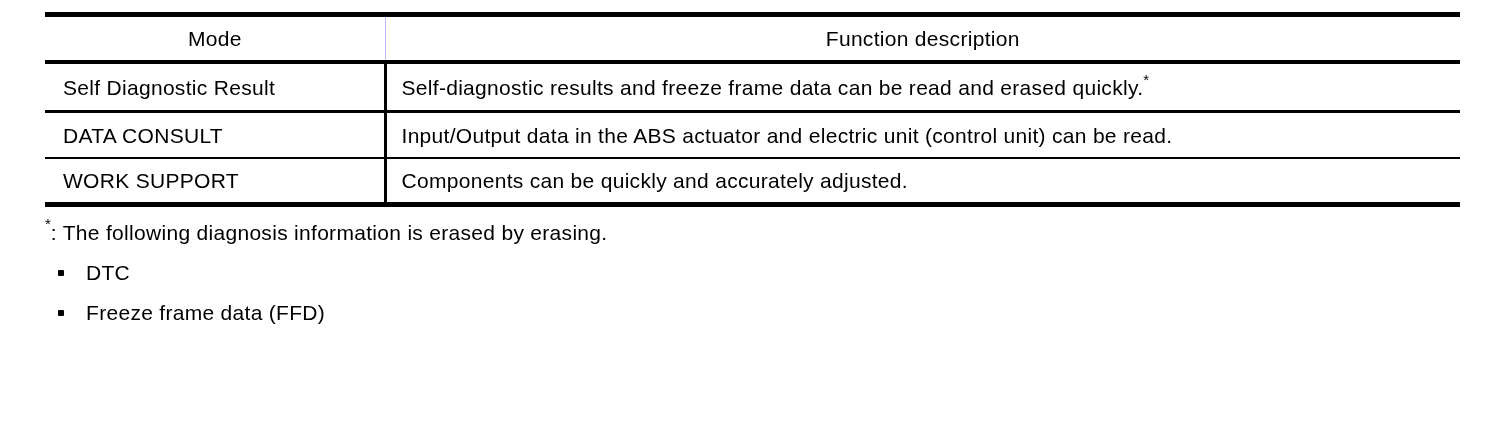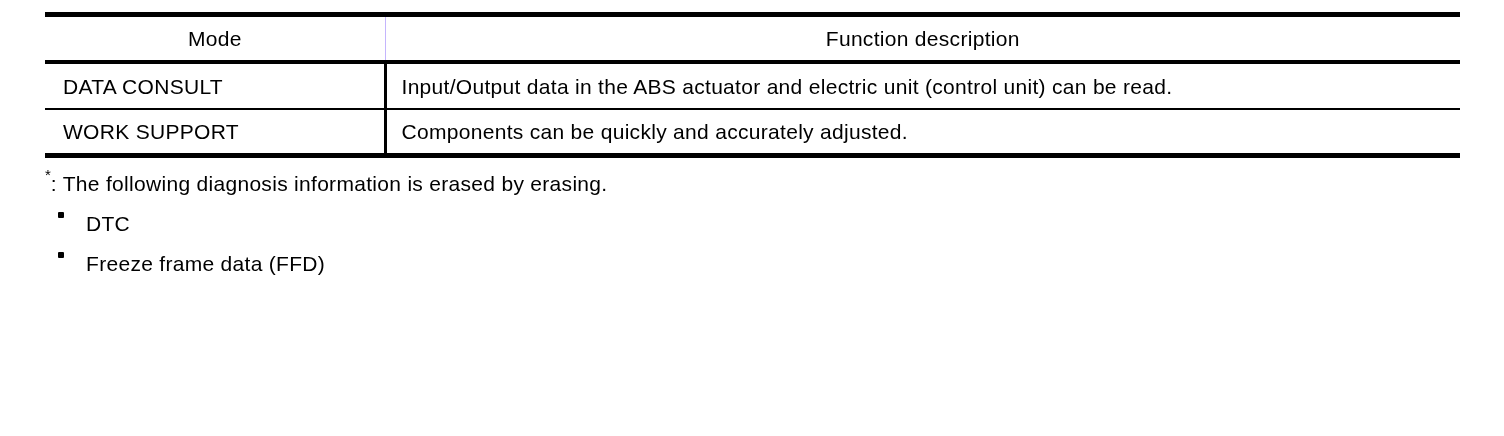--- a/index.html
+++ b/index.html
@@ -66,20 +66,21 @@
   }
   .footnote {
     margin: 14px 0 5px 45px;
     line-height: 24px;
   }
   .footnote sup.ref { top: -3px; }
   .bullet-row {
     margin: 16px 0 0 58px;
     line-height: 24px;
     display: flex;
+    align-items: center;
   }
   .bullet {
     display: inline-block;
     width: 6px;
     height: 6px;
     background: #000;
     border-radius: 1px;
     margin-right: 22px;
     flex: 0 0 auto;
   }
@@ -94,20 +95,24 @@
       <col class="c-mode">
       <col class="c-desc">
     </colgroup>
     <thead>
       <tr>
         <th class="mode-h">Mode</th>
         <th>Function description</th>
       </tr>
     </thead>
     <tbody>
+      <tr class="rw-1">
+        <td class="mode-cell"><span>Self Diagnostic Result</span></td>
+        <td class="desc-cell"><span>Self-diagnostic results and freeze frame data can be read and erased quickly.</span><sup class="ref">*</sup></td>
+      </tr>
       <tr class="rw-2">
         <td class="mode-cell"><span>DATA CONSULT</span></td>
         <td class="desc-cell"><span>Input/Output data in the ABS actuator and electric unit (control unit) can be read.</span></td>
       </tr>
       <tr class="rw-4">
         <td class="mode-cell"><span>WORK SUPPORT</span></td>
         <td class="desc-cell"><span>Components can be quickly and accurately adjusted.</span></td>
       </tr>
     </tbody>
   </table>

